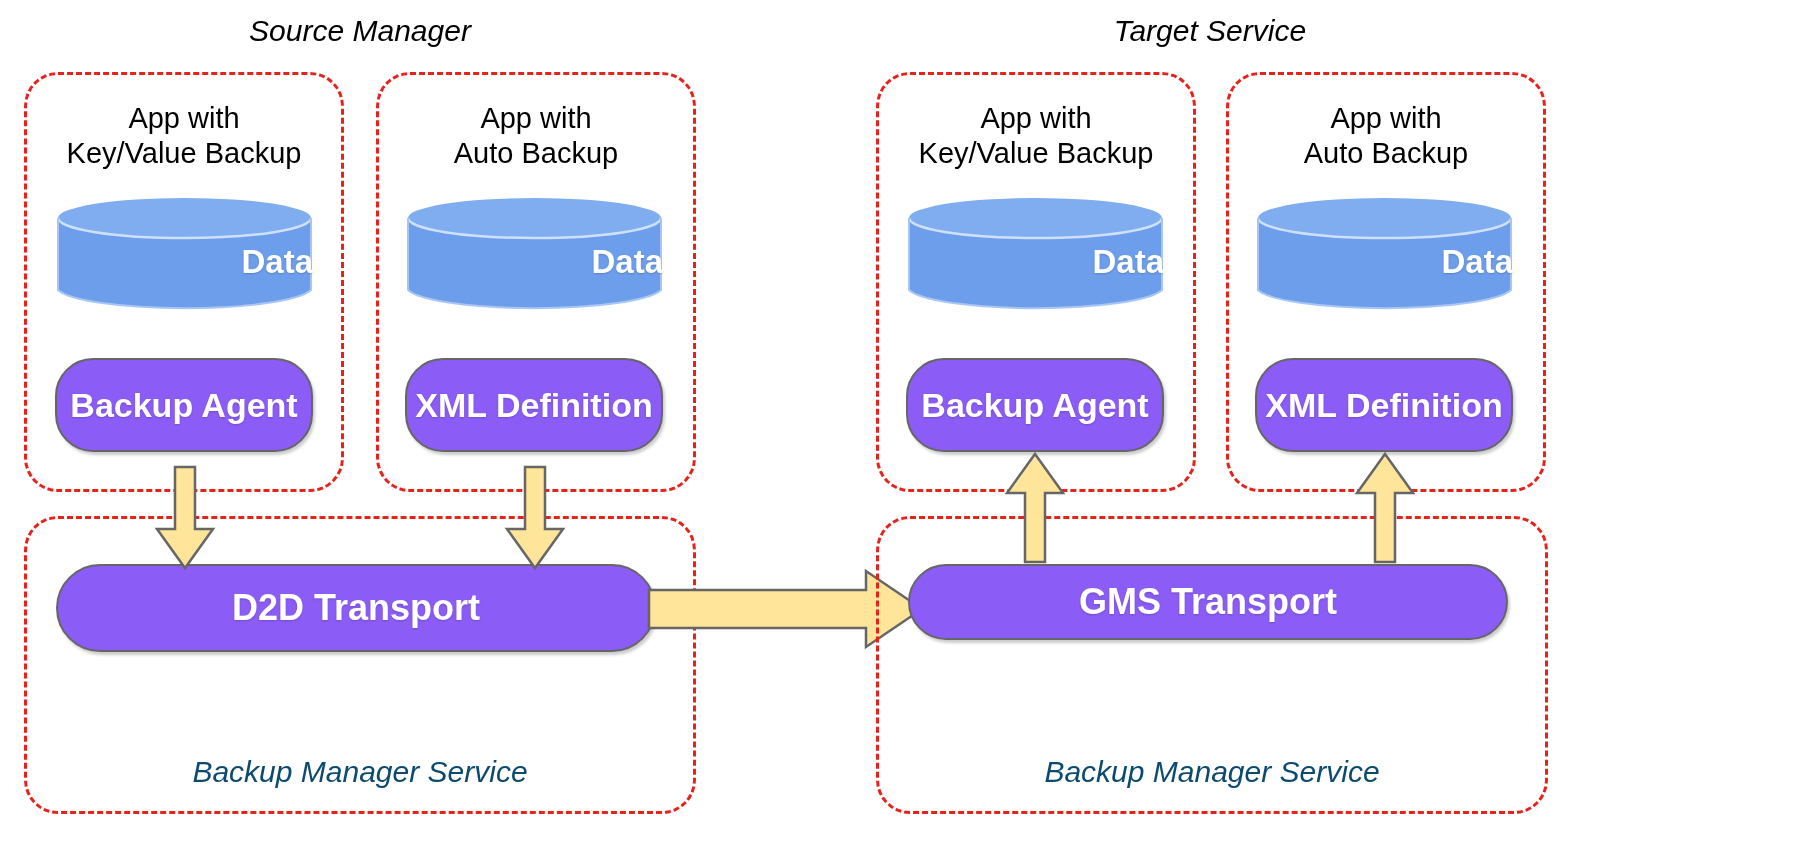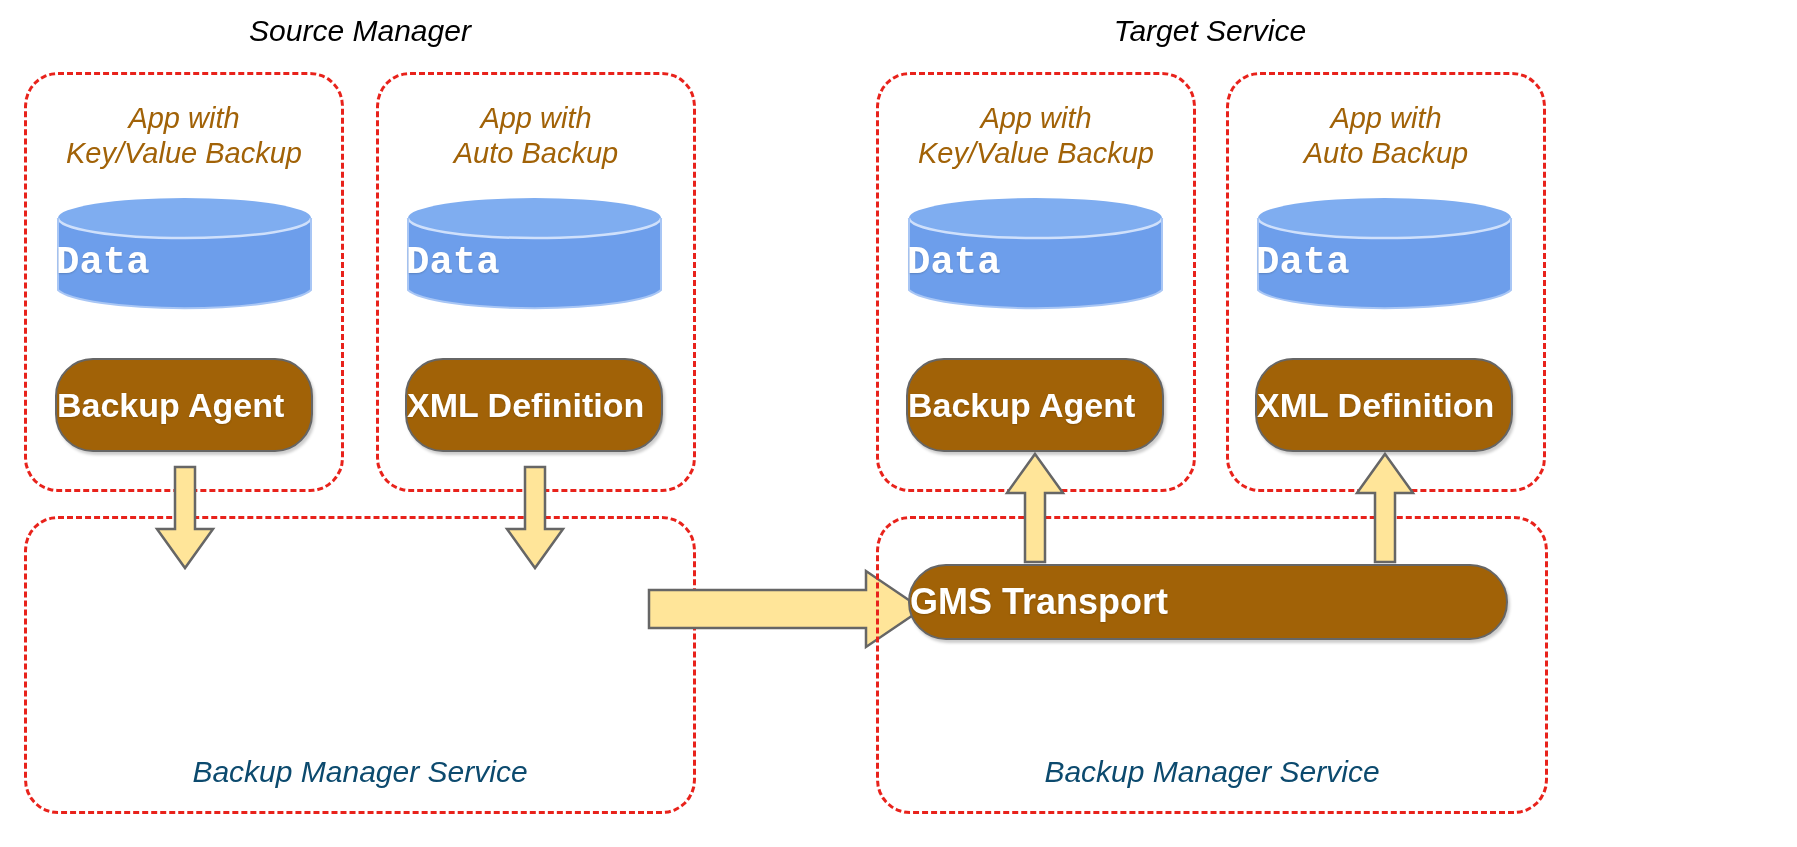--- a/index.html
+++ b/index.html
@@ -29,62 +29,61 @@
     border-radius:34px;
     box-sizing:border-box;
     background:transparent;
   }
 
   .app-label{
     position:absolute;
     left:0;right:0;
     top:26px;
     text-align:center;
-    font-style:italic;
     font-size:29px;
     line-height:35px;
-    color:#a16207;
+    color:#000000;
     font-family:"Liberation Sans",sans-serif;
   }
 
   .svc-label{
     position:absolute;
     left:0;right:0;
     bottom:22px;
     text-align:center;
     font-style:italic;
     font-size:30px;
     color:#0c4a6e;
     font-family:"Liberation Sans",sans-serif;
   }
 
   
   .cyl{position:absolute;}
   .cyl svg{display:block;width:100%;height:100%;}
   .cyl .cyl-text{
     position:absolute;left:0;right:0;top:50%;
     transform:translateY(-30%);
-    text-align:left;
+    text-align:right;
     color:#ffffff;
     font-weight:bold;
-    font-size:39px;
-    font-family:Liberation Mono, monospace;
+    font-size:33px;
+    font-family:Liberation Sans, sans-serif;
     text-shadow:0 1px 2px rgba(0,0,0,.18);
     pointer-events:none;
   }
 
   
   .pill{
     position:absolute;
-    background:#a16207;
+    background:#8b5cf6;
     border:2.5px solid #666666;
     border-radius:38px;
     box-sizing:border-box;
     box-shadow:2px 3px 3px rgba(0,0,0,.20);
-    display:flex;align-items:center;justify-content:flex-start;
+    display:flex;align-items:center;justify-content:center;
   }
   .pill span{
     color:#ffffff;
     font-weight:bold;
     font-size:34px;
     white-space:nowrap;
     font-family:"Liberation Sans",sans-serif;
     text-shadow:0 1px 2px rgba(0,0,0,.18);
   }
   .pill.wide{border-radius:46px;}
@@ -140,20 +139,23 @@
   </div>
 
   <div class="pill" style="left:405px;top:358px;width:258px;height:94px;">
     <span>XML Definition</span>
   </div>
 
   <div class="svc-box" style="left:24px;top:516px;width:672px;height:298px;">
     <div class="svc-label">Backup Manager Service</div>
   </div>
 
+  <div class="pill wide" style="left:56px;top:564px;width:600px;height:88px;">
+    <span>D2D Transport</span>
+  </div>
 
   <div class="arrow" style="left:156px;top:466px;width:58px;height:104px;">
     <svg viewBox="0 0 58 104" preserveAspectRatio="none">
       <polygon points="19,1 39,1 39,63 57,63 29,102 1,63 19,63" fill="#ffe599" stroke="#666666" stroke-width="2.5" stroke-linejoin="miter"></polygon>
     </svg>
   </div>
 
   <div class="arrow" style="left:506px;top:466px;width:58px;height:104px;">
     <svg viewBox="0 0 58 104" preserveAspectRatio="none">
       <polygon points="19,1 39,1 39,63 57,63 29,102 1,63 19,63" fill="#ffe599" stroke="#666666" stroke-width="2.5" stroke-linejoin="miter"></polygon>

